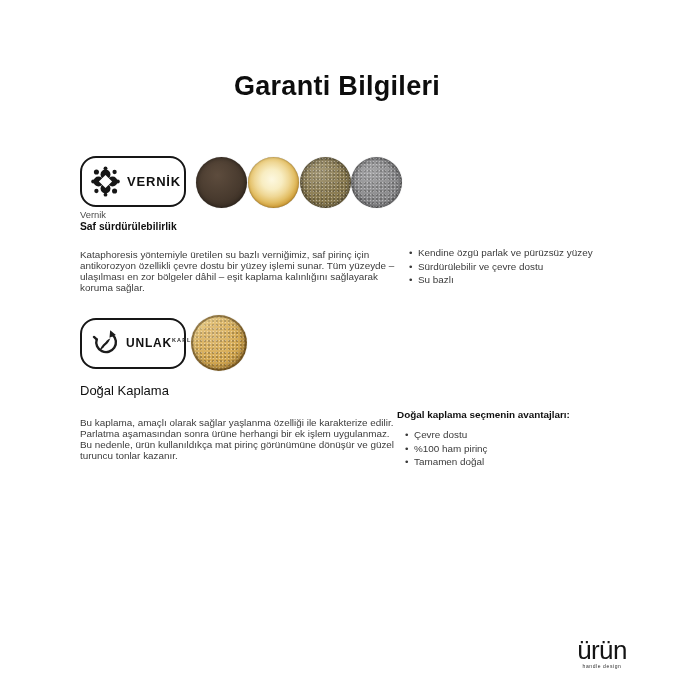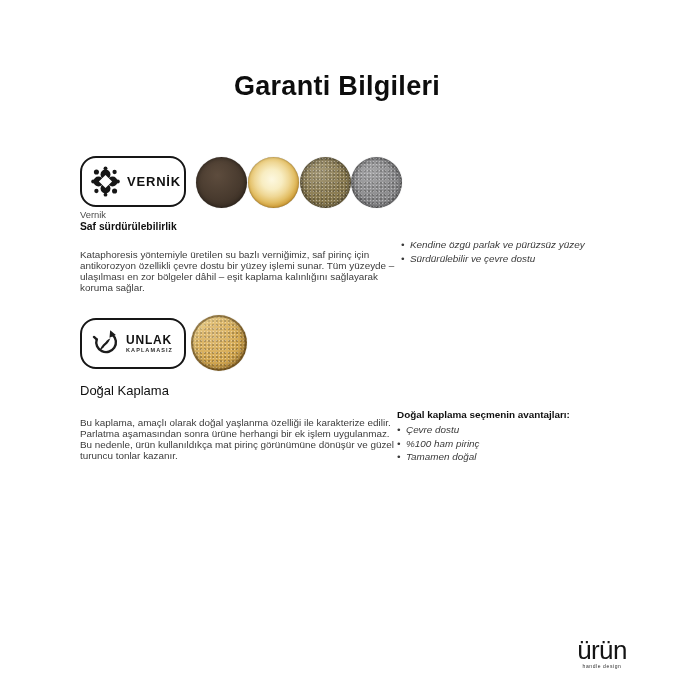--- a/index.html
+++ b/index.html
@@ -48,21 +48,21 @@
   .subtitle{position:absolute;left:80px;top:221px;font-size:10.3px;font-weight:700;color:#0f0f0f;}
   .para{position:absolute;left:80px;width:316px;font-size:9.9px;line-height:11px;color:#3b3b3b;}
   .para-1{top:239px;}
   .para-2{top:407px;}
   .heading2{position:absolute;left:80px;top:383px;font-size:13px;font-weight:400;color:#0f0f0f;}
   
   .adv{position:absolute;left:397px;width:228px;}
   .adv-1{top:238px;}
   .adv-2{top:409px;}
   .adv h3{margin:0 0 3px 0;font-size:9.9px;font-weight:700;color:#0f0f0f;}
-  .adv ul{list-style:none;margin:0;padding:0;font-style:italic;}
+  .adv ul{list-style:none;margin:8px;padding:0;}
   .adv li{position:relative;font-size:9.9px;line-height:13.6px;color:#3a3a3a;}
   .adv-1 li{padding-left:13px;}
   .adv-1 li::before{content:"•";position:absolute;left:4px;top:0;}
   .adv-2 li{padding-left:9px;}
   .adv-2 li::before{content:"•";position:absolute;left:0;top:0;}
   
   .logo{position:absolute;left:571px;top:637px;width:62px;text-align:center;}
   .logo .word{font-size:26px;font-weight:500;letter-spacing:-0.6px;line-height:26px;color:#141414;}
   .logo .tag{font-size:5px;letter-spacing:.6px;color:#2b2b2b;margin-top:0;}
 </style>
@@ -104,43 +104,44 @@
   <div class="swatch sw-row speckled sw4" style="--c: #8d8d8f;"></div>
 
   <div class="eyebrow">Vernik</div>
   <div class="subtitle">Saf sürdürülebilirlik</div>
   <p class="para para-1">Kataphoresis yöntemiyle üretilen su bazlı verniğimiz, saf pirinç için antikorozyon özellikli çevre dostu bir yüzey işlemi sunar. Tüm yüzeyde – ulaşılması en zor bölgeler dâhil – eşit kaplama kalınlığını sağlayarak koruma sağlar.</p>
 
   <div class="adv adv-1">
     <ul>
       <li>Kendine özgü parlak ve pürüzsüz yüzey</li>
       <li>Sürdürülebilir ve çevre dostu</li>
+      <li>Su bazlı</li>
     </ul>
   </div>
 
   <div class="pill pill-2">
     <span>
       <svg width="32" height="32" viewBox="0 0 40 40">
         <path d="M 9.6,14.2 A 12.3,12.3 0 1 0 29.5,8.6" fill="none" stroke="#1c1c1c" stroke-width="3" stroke-linecap="round"></path>
         <path d="M 9.6,14.2 L 6.2,11.2" fill="none" stroke="#1c1c1c" stroke-width="3" stroke-linecap="round"></path>
         <polygon points="26.5,2.8 33.6,8.6 25.6,12.2" fill="#1c1c1c"></polygon>
         <path d="M13.5,27.5 C16,21.5 19,18.8 22,17.6 C20,23.4 16.8,26.5 13.5,27.5 Z" fill="#1c1c1c"></path>
         <path d="M26.8,12.8 C24.3,18.8 21.3,21.5 18.3,22.7 C20.3,16.9 23.5,13.8 26.8,12.8 Z" fill="#1c1c1c"></path>
       </svg>
     </span>
-    <span style="display:flex;flex-direction:column;">
+    <span style="display:flex;">
       <span class="lbl2">UNLAK</span>
       <span class="sub">KAPLAMASIZ</span>
     </span>
   </div>
 
   <div class="swatch speckled sw5" style="--c: #d8ad56;"></div>
 
   <div class="heading2">Doğal Kaplama</div>
-  <p class="para para-2">Bu kaplama, amaçlı olarak doğal yaşlanma özelliği ile karakterize edilir. Parlatma aşamasından sonra ürüne herhangi bir ek işlem uygulanmaz. Bu nedenle, ürün kullanıldıkça mat pirinç görünümüne dönüşür ve güzel turuncu tonlar kazanır.</p>
+  <p class="para para-2">Bu kaplama, amaçlı olarak sağlar yaşlanma özelliği ile karakterize edilir. Parlatma aşamasından sonra ürüne herhangi bir ek işlem uygulanmaz. Bu nedenle, ürün kullanıldıkça mat pirinç görünümüne dönüşür ve güzel turuncu tonlar kazanır.</p>
 
   <div class="adv adv-2">
     <h3>Doğal kaplama seçmenin avantajları:</h3>
     <ul>
       <li>Çevre dostu</li>
       <li>%100 ham pirinç</li>
       <li>Tamamen doğal</li>
     </ul>
   </div>
 

